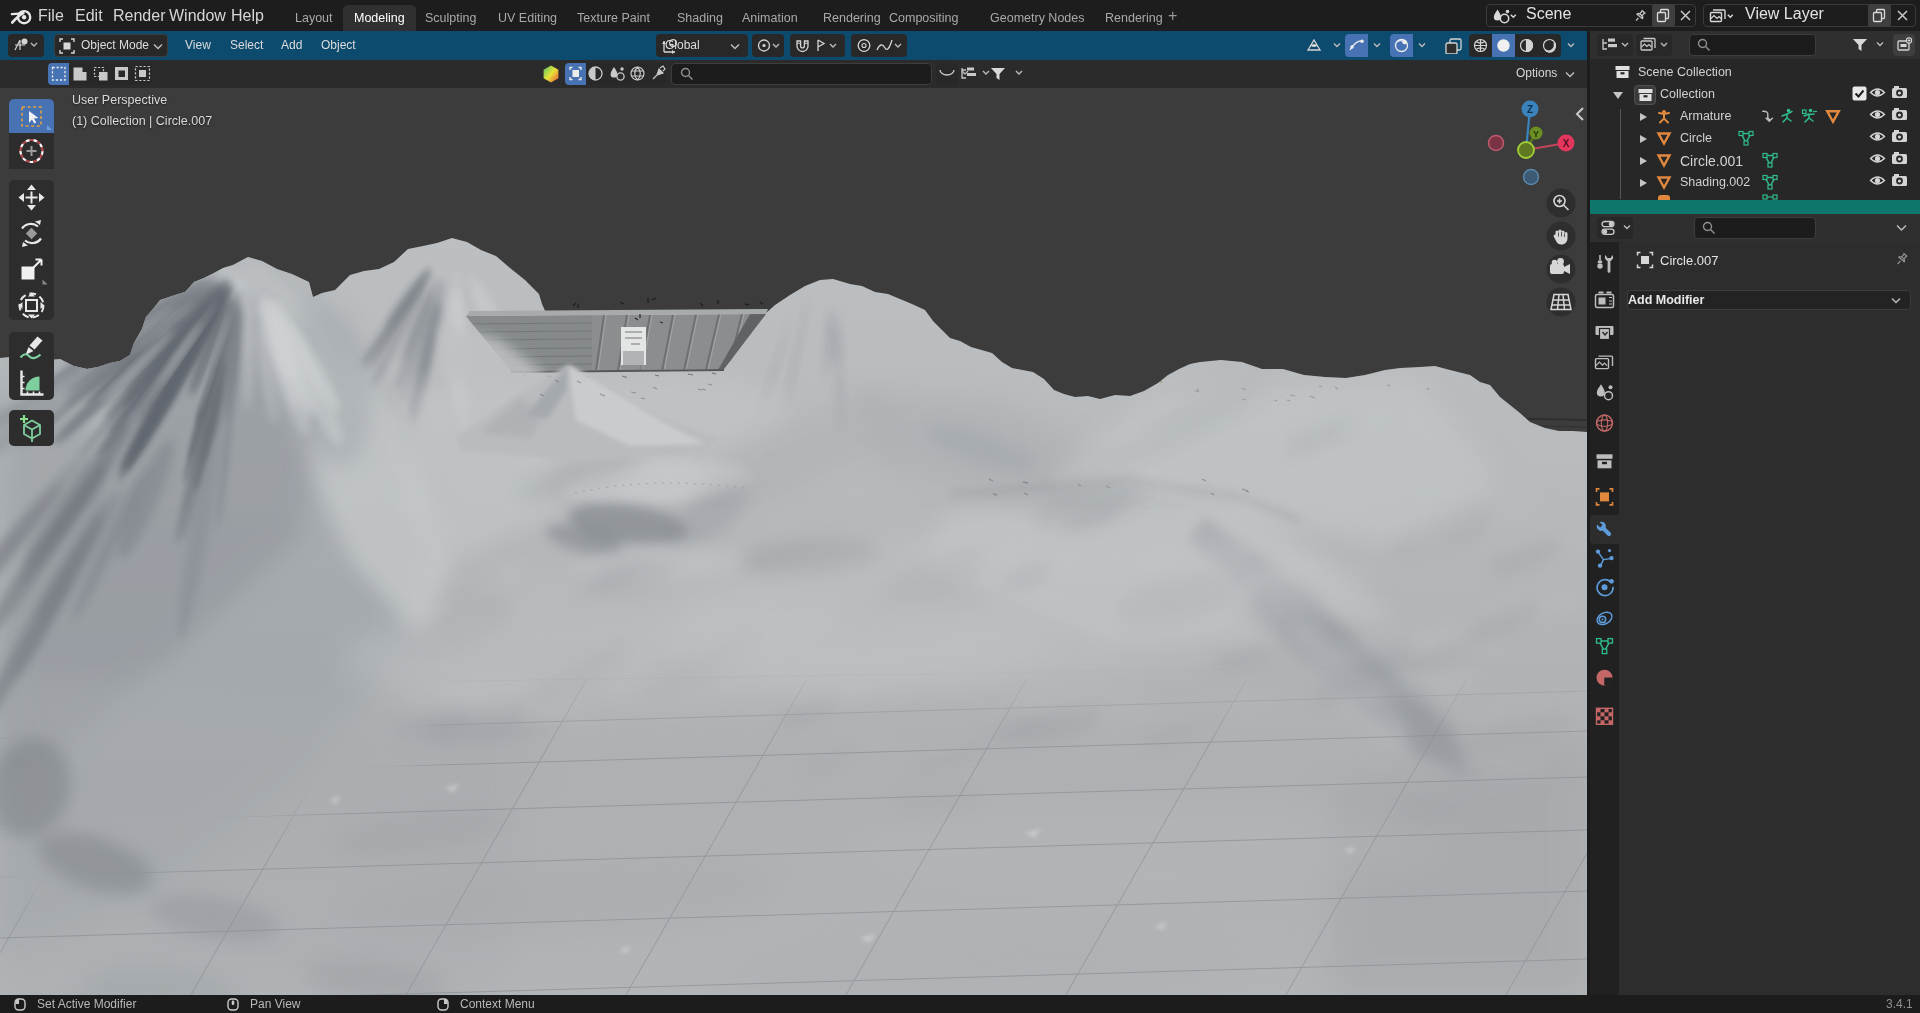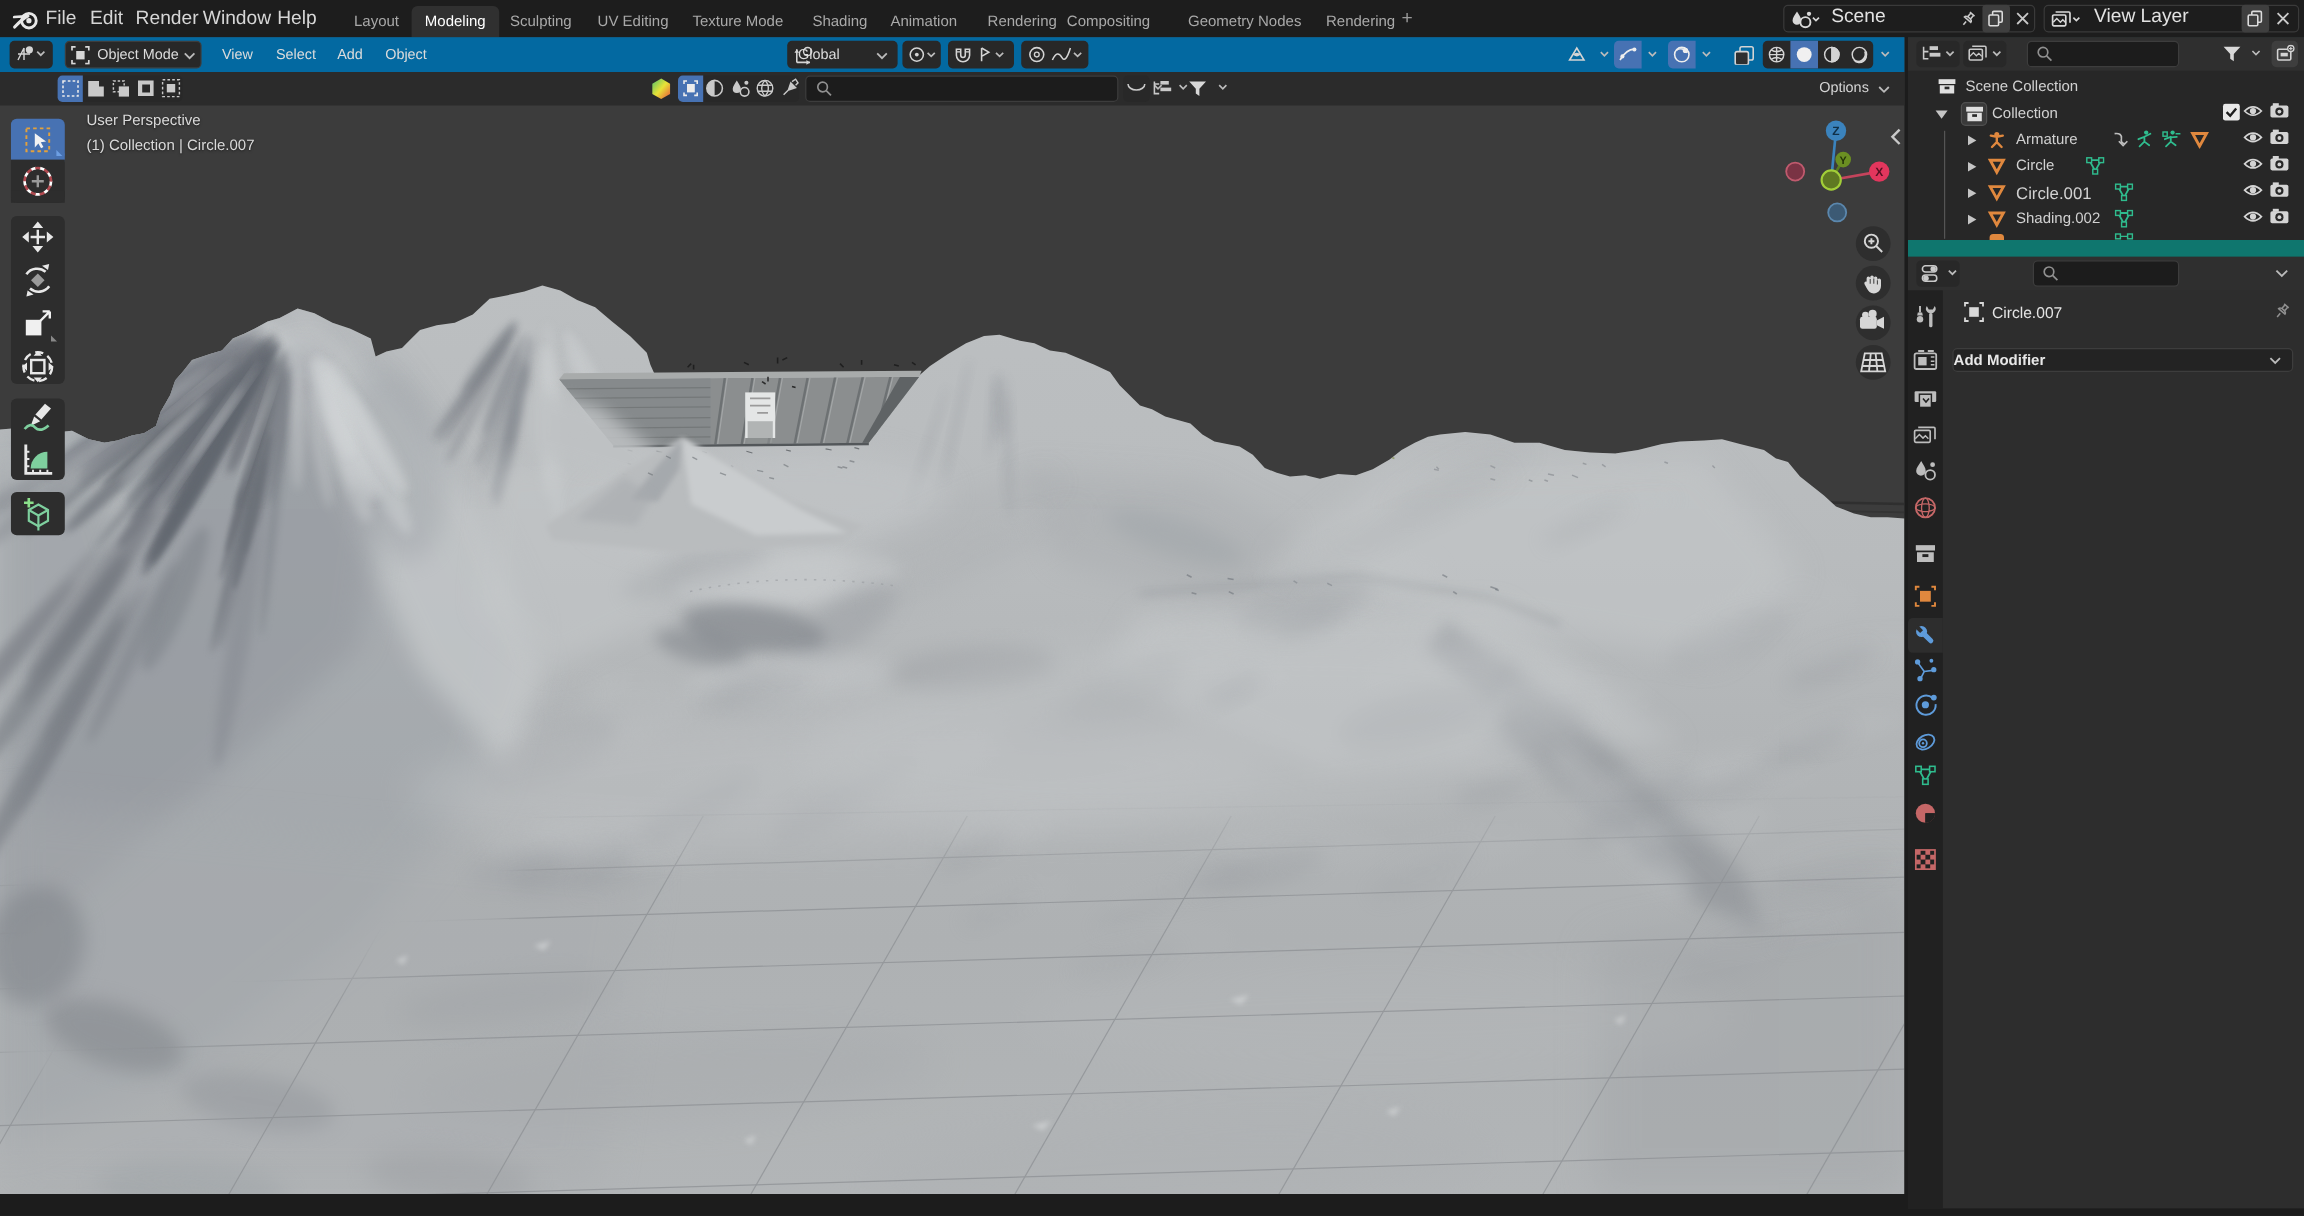--- a/index.html
+++ b/index.html
@@ -8,21 +8,21 @@
   .abs { position:absolute; }
   #app { position:relative; width:1920px; height:1013px; }
   
   #topbar { position:absolute; left:0; top:0; width:1920px; height:31px; background:#1d1d1d; }
   .menu { position:absolute; top:0; height:31px; line-height:31px; color:#d6d6d6; font-size:16px; }
   .wtab { position:absolute; top:5px; height:26px; line-height:26px; color:#a9a9a9; font-size:12.5px;
           padding:0 11px; border-radius:5px 5px 0 0; }
   .wtab.active { background:#303030; color:#ffffff; }
   
   #viewport { position:absolute; left:0; top:31px; width:1587px; height:964px; background:#3c3c3c; }
-  #vphead { position:absolute; left:0; top:0; width:1587px; height:29px; background:#0369a1; }
+  #vphead { position:absolute; left:0; top:0; width:1587px; height:29px; background:#0c4a6e; }
   #toolrow { position:absolute; left:0; top:29px; width:1587px; height:28px; background:#2b2b2b; }
   .vmenu { position:absolute; top:0; height:29px; line-height:29px; color:#dcdcdc; font-size:12px; }
   
   #sidebar { position:absolute; left:1590px; top:31px; width:330px; height:964px; background:#0f766e; }
   #outliner { position:absolute; left:0; top:0; width:330px; height:169px; background:#272727; }
   #outlhead { position:absolute; left:0; top:0; width:330px; height:28px; background:#2f2f2f; }
   #props { position:absolute; left:0; top:183px; width:330px; height:793px; background:#2d2d2d; }
   #propshead { position:absolute; left:0; top:0; width:330px; height:28px; background:#2f2f2f; }
   #proprail { position:absolute; left:0; top:28px; width:29px; height:765px; background:#212121; }
   
@@ -45,21 +45,21 @@
     </svg>
     <div class="menu" style="left:38px">File</div>
     <div class="menu" style="left:75px">Edit</div>
     <div class="menu" style="left:113px">Render</div>
     <div class="menu" style="left:169px">Window</div>
     <div class="menu" style="left:231px">Help</div>
     <div class="wtab" style="left:284px">Layout</div>
     <div class="wtab active" style="left:343px">Modeling</div>
     <div class="wtab" style="left:414px">Sculpting</div>
     <div class="wtab" style="left:487px">UV Editing</div>
-    <div class="wtab" style="left:566px">Texture Mode</div>
+    <div class="wtab" style="left:566px">Texture Paint</div>
     <div class="wtab" style="left:666px">Shading</div>
     <div class="wtab" style="left:731px">Animation</div>
     <div class="wtab" style="left:812px">Rendering</div>
     <div class="wtab" style="left:878px">Compositing</div>
     <div class="wtab" style="left:979px">Geometry Nodes</div>
     <div class="wtab" style="left:1094px">Rendering</div>
     <div class="menu" style="left:1168px;color:#999">+</div>
 
     <div class="abs" style="left:1486px;top:4px;width:210px;height:23px;background:#1d1d1d;border:1px solid #3a3a3a;border-radius:4px;"></div>
     <svg class="abs" style="left:1492px;top:8px" width="26" height="16" viewBox="0 0 26 16">
@@ -1099,13 +1099,31 @@
           </g>
         </svg>
         <div class="abs" style="left:37px;top:76px;width:284px;height:20px;background:#232323;border:1px solid #3d3d3d;border-radius:4px;color:#e8e8e8;font-size:12.5px;font-weight:bold;line-height:19px;">Add Modifier
           <svg class="abs" style="right:8px;top:6px" width="12" height="8" viewBox="0 0 12 8">
             <path d="M2,1.5 l4,4 l4,-4" fill="none" stroke="#bbb" stroke-width="1.5"></path>
           </svg>
         </div>
       </div>
     </div>
   </div>
+  <div id="statusbar">
+    <svg class="abs" style="left:14px;top:3px" width="12" height="13" viewBox="0 0 12 13">
+      <rect x="1" y="1" width="10" height="11" rx="3.5" fill="none" stroke="#c9c9c9" stroke-width="1.4"></rect>
+      <path d="M2,2.2 a3,3 0 0 1 3,-1 v4.8 h-3.8 z" fill="#c9c9c9"></path>
+    </svg>
+    <div class="abs" style="left:37px;top:2px;">Set Active Modifier</div>
+    <svg class="abs" style="left:227px;top:3px" width="12" height="13" viewBox="0 0 12 13">
+      <rect x="1" y="1" width="10" height="11" rx="3.5" fill="none" stroke="#c9c9c9" stroke-width="1.4"></rect>
+      <rect x="4.7" y="2.5" width="2.6" height="4.5" rx="1.2" fill="#c9c9c9"></rect>
+    </svg>
+    <div class="abs" style="left:250px;top:2px;">Pan View</div>
+    <svg class="abs" style="left:437px;top:3px" width="12" height="13" viewBox="0 0 12 13">
+      <rect x="1" y="1" width="10" height="11" rx="3.5" fill="none" stroke="#c9c9c9" stroke-width="1.4"></rect>
+      <path d="M10,2.2 a3,3 0 0 0 -3,-1 v4.8 h3.8 z" fill="#c9c9c9"></path>
+    </svg>
+    <div class="abs" style="left:460px;top:2px;">Context Menu</div>
+    <div class="abs" style="left:1886px;top:2px;color:#909090;">3.4.1</div>
+  </div>
 </div>
 
 </body></html>

